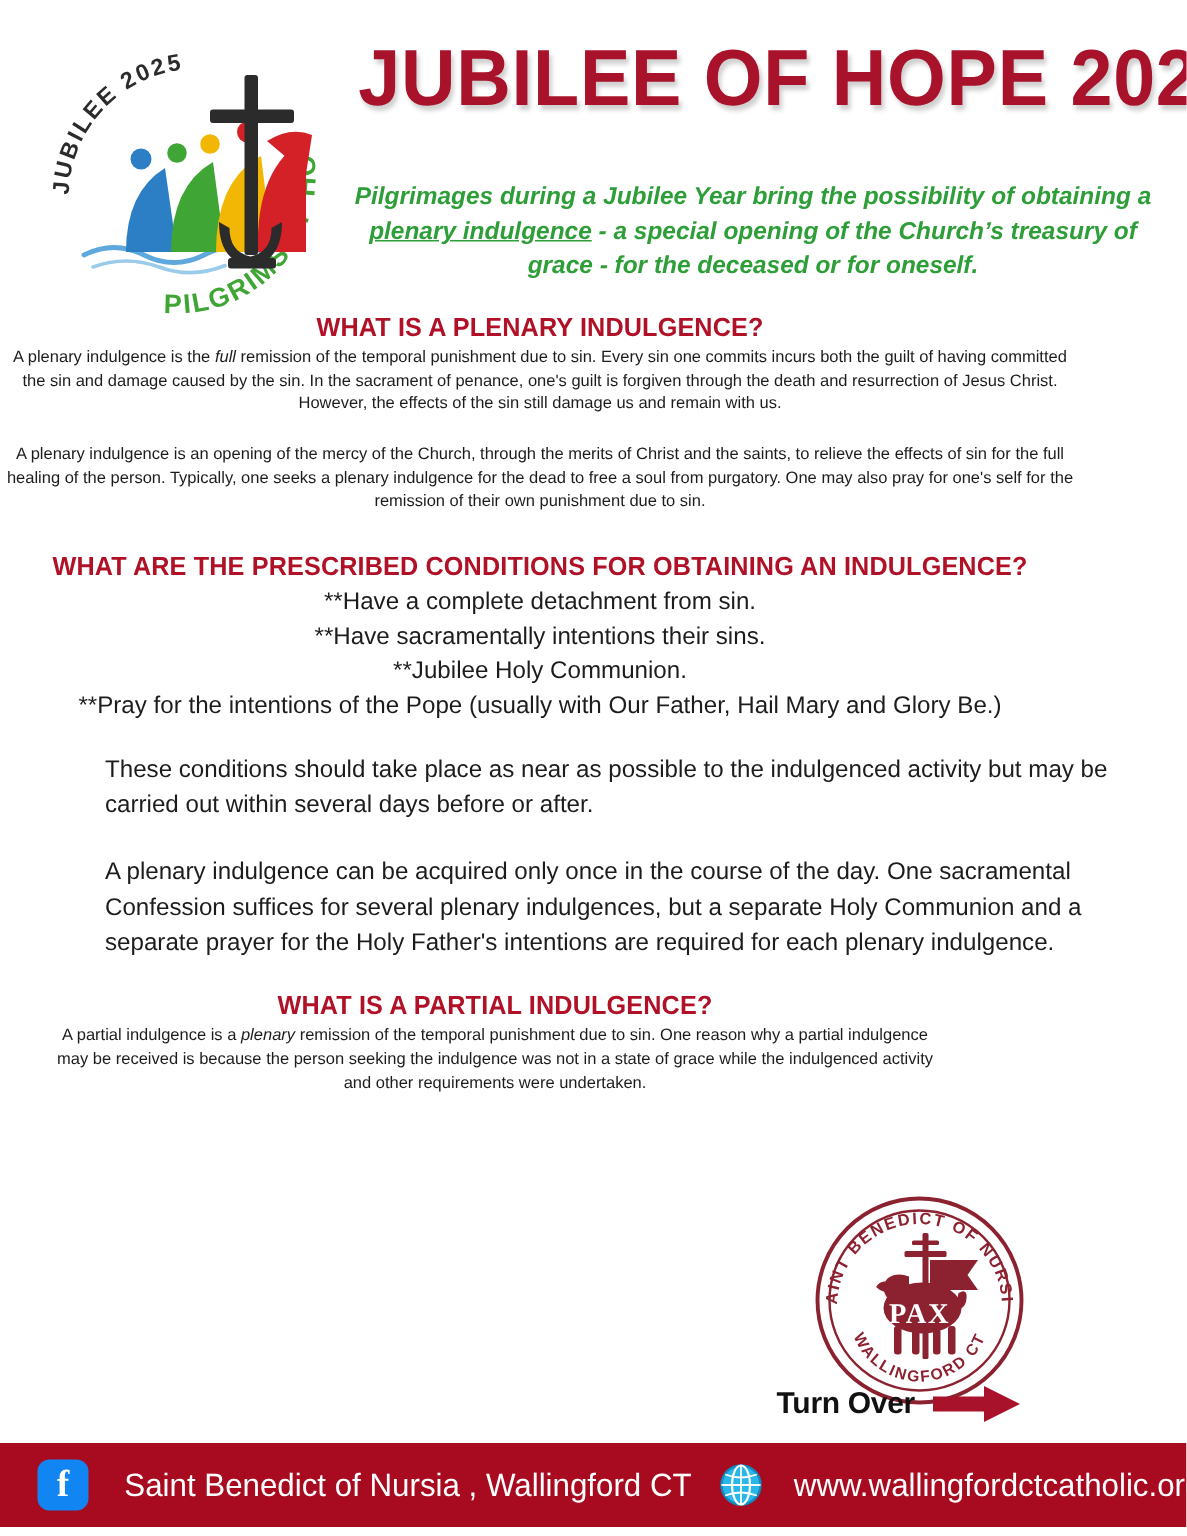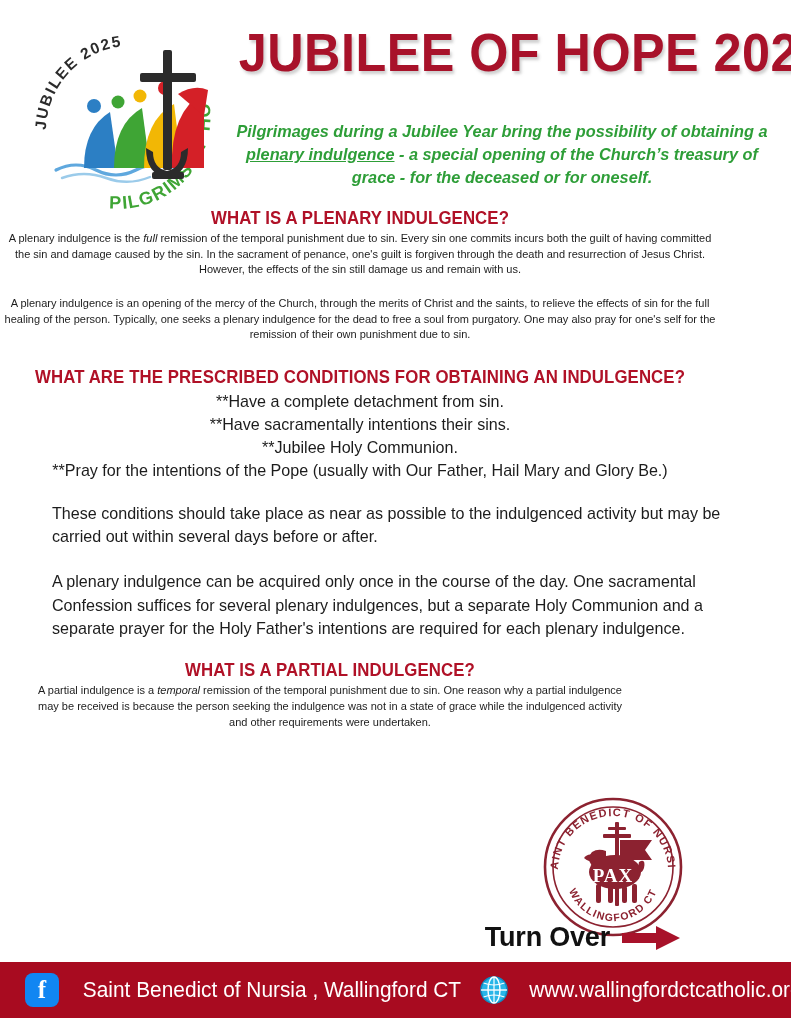--- a/index.html
+++ b/index.html
@@ -100,21 +100,21 @@
 
   p.body-left {
     margin: 0;
     text-align: left;
     font-size: 16.1px;
     line-height: 1.45;
     color: #1c1c1c;
   }
 
   .wrap-center { width: 720px; margin: 0 auto; }
-  .wrap-left   { width: 700px; margin: 0 auto 0 52px; }
+  .wrap-left   { width: 700px; margin: 0 auto 0 70px; }
   .wrap-partial{ width: 600px; margin-left: 30px; }
 
   .s1 { margin-top: 4px; }
   .s2 { margin-top: 18px; }
   .s3 { margin-top: 24px; }
   .s4 { margin-top: 20px; }
   .s5 { margin-top: 22px; }
   .s6 { margin-top: 20px; }
 
   .cond-list {
@@ -140,21 +140,21 @@
   .turnover {
     position: absolute;
     right: 22px;
     top: 718px;
     display: flex;
     align-items: center;
     gap: 10px;
   }
   .turnover-label {
     font-weight: 700;
-    font-size: 27px;
+    font-size: 20px;
     color: #111111;
     letter-spacing: -0.2px;
   }
 
   
   .footer {
     position: absolute;
     left: 0;
     bottom: 6px;
     width: 791px;
@@ -276,21 +276,21 @@
     <div class="wrap-left s4">
       <p class="body-left">These conditions should take place as near as possible to the indulgenced activity but may be carried out within several days before or after.</p>
     </div>
 
     <div class="wrap-left s5">
       <p class="body-left"> A plenary indulgence can be acquired only once in the course of the day. One sacramental Confession suffices for several plenary indulgences, but a separate Holy Communion and a separate prayer for the Holy Father's intentions are required for each plenary indulgence.</p>
     </div>
 
     <div class="wrap-partial s6">
       <h2 class="section-head">WHAT IS A PARTIAL INDULGENCE?</h2>
-      <p class="body-center"><span>A partial indulgence is a </span><i>temporal</i><span> remission of the temporal punishment due to sin. One reason why a partial indulgence may be received is because the person seeking the indulgence was not in a state of grace while the indulgenced activity and other requirements were undertaken.</span></p>
+      <p class="body-center"><span>A partial indulgence is a </span><i>plenary</i><span> remission of the temporal punishment due to sin. One reason why a partial indulgence may be received is because the person seeking the indulgence was not in a state of grace while the indulgenced activity and other requirements were undertaken.</span></p>
     </div>
 
     <div class="seal">
       <svg viewBox="0 0 142 142" width="142" height="142">
         <defs>
           <path id="sealTop" d="M 16 75 A 55 55 0 0 1 126 75"></path>
           <path id="sealBottom" d="M 24 78 A 47 47 0 0 0 118 78"></path>
         </defs>
         <circle cx="71" cy="71" r="68" fill="none" stroke="#8C2230" stroke-width="2.6"></circle>
         <circle cx="71" cy="71" r="60" fill="none" stroke="#8C2230" stroke-width="1.6"></circle>

